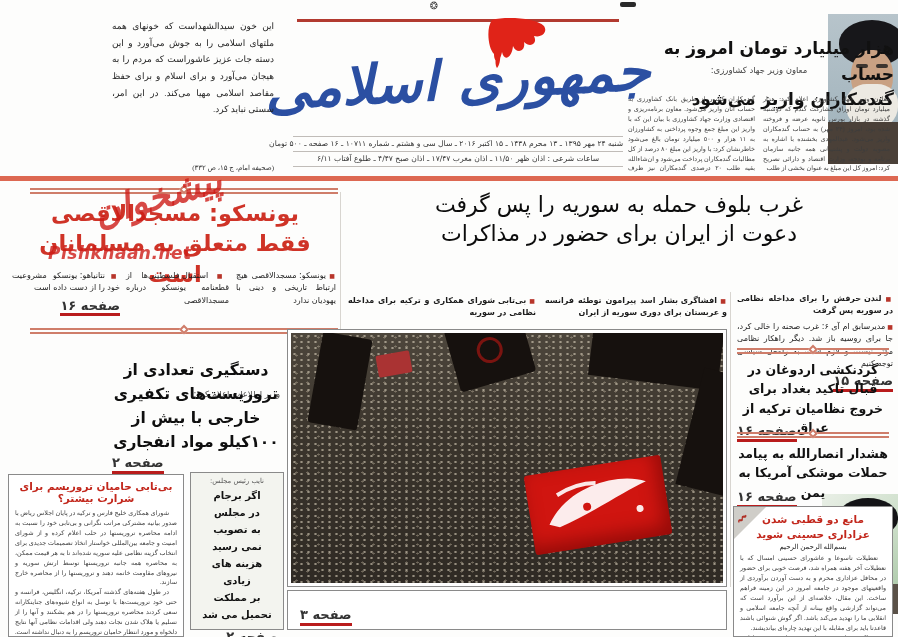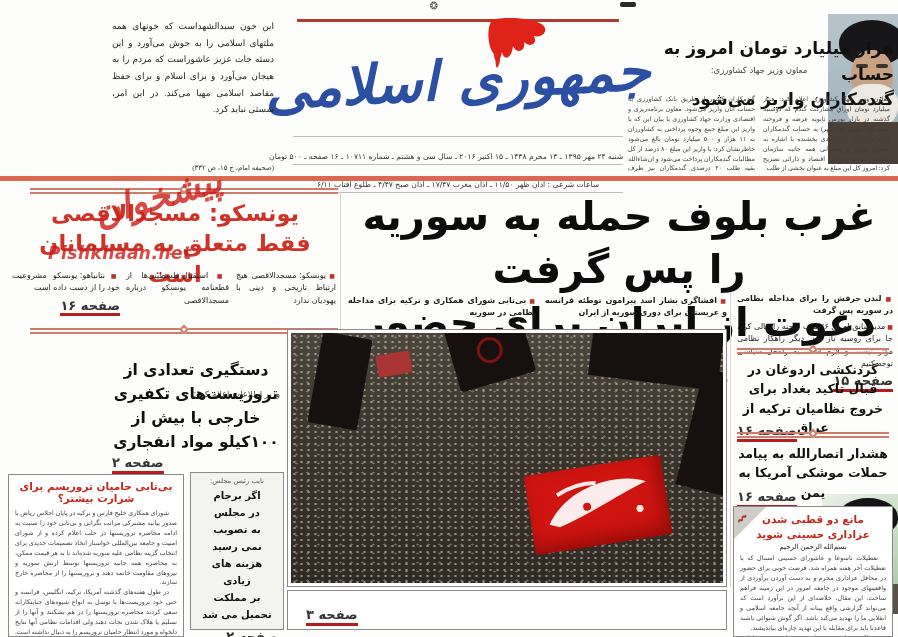--- a/index.html
+++ b/index.html
@@ -19,24 +19,24 @@
   .sep .dia { position:absolute; left:50%; top:-4px; width:7px; height:7px; background:#fff;
     border:2px solid #cf7d6a; transform:translateX(-50%) rotate(45deg); }
   .pagelink { font-size:13px; color:#333; border-bottom:3px solid #b91c1c; cursor:pointer; display:inline-block; line-height:1.2;font-weight:bold; }
   .bullet { font-size:8px; line-height:1.55; color:#1c1c1c; font-weight:bold; }
   .bullet::before { content:"■ "; color:#b8352a; font-size:6px; }
   .kicker { font-size:8.5px; color:#444;margin-top:43px; }
   
   #masthead-title { font-size:54px; font-weight:900; font-style:italic; color:#2b4fa2;
     transform:rotate(-3deg) scaleX(1.04); letter-spacing:-2px; white-space:nowrap; }
   #infolines { border-top:1px solid #c0bcb8; border-bottom:1px solid #c0bcb8; }
-  #infolines .row { font-size:7.6px; color:#333; line-height:14px; white-space:nowrap;margin-top:13px; }
+  #infolines .row { font-size:7.6px; color:#333; line-height:14px; white-space:nowrap; }
   #infolines .row:first-child { border-bottom:1px solid #c0bcb8; }
   
-  #main-headline { font-size:40px; font-weight:700; color:#0c0c0c; line-height:1.32; letter-spacing:-0.5px; }
+  #main-headline { font-size:22px; font-weight:400; color:#0c0c0c; line-height:1.32; letter-spacing:-0.5px; }
   
   #unesco-headline { font-size:22.5px; font-weight:900; color:#cf3327; line-height:1.35; }
   .stamp { color:rgba(205,28,22,.8); font-weight:900; font-style:italic; }
   
   #crowd-photo { background:
       radial-gradient(rgba(232,222,200,.55) 1px, transparent 1.4px),
       radial-gradient(rgba(205,193,170,.4) 1px, transparent 1.5px),
       linear-gradient(180deg,#4d463c 0%, #3b352d 40%, #2f2a24 100%);
     background-size:7px 6px, 11px 9px, 100% 100%; }
   .flag-black { position:absolute; background:#16110e; }
@@ -187,21 +187,21 @@
           <path d="M18 52 C 40 18, 92 10, 120 24 C 98 30, 60 48, 28 56 Z" fill="#ffffff" opacity="0.92"></path>
           <path d="M30 24 C 44 18, 58 16, 70 18" stroke="#fff" stroke-width="4" fill="none" opacity="0.9"></path>
           <circle cx="58" cy="40" r="4" fill="#d01510"></circle>
           <circle cx="110" cy="50" r="3.5" fill="#fff" opacity="0.9"></circle>
         </svg>
       </div>
     </div>
   </div>
 
   <div class="abs box" style="left:287px; top:590px; width:440px; height:40px;">
-    <span class="pagelink abs" style="left:18px; bottom:3px;">صفحه ۳</span>
+    <span class="pagelink abs" style="left:12px; bottom:3px;">صفحه ۳</span>
   </div>
 
   <div class="hairline-v" style="left:730px; top:292px; height:295px;"></div>
 
   <div class="sep" style="left:737px; top:348px; width:152px;">
       <div class="dia"></div>
     </div>
   <div class="abs ctr rc-head" style="left:735px; top:360px; width:156px;">گردنکشی اردوغان در قبال تاکید بغداد برای خروج نظامیان ترکیه از عراق</div>
   <div class="abs" style="left:737px; top:420px;">
     <span class="pagelink">صفحه ۱۶</span>

